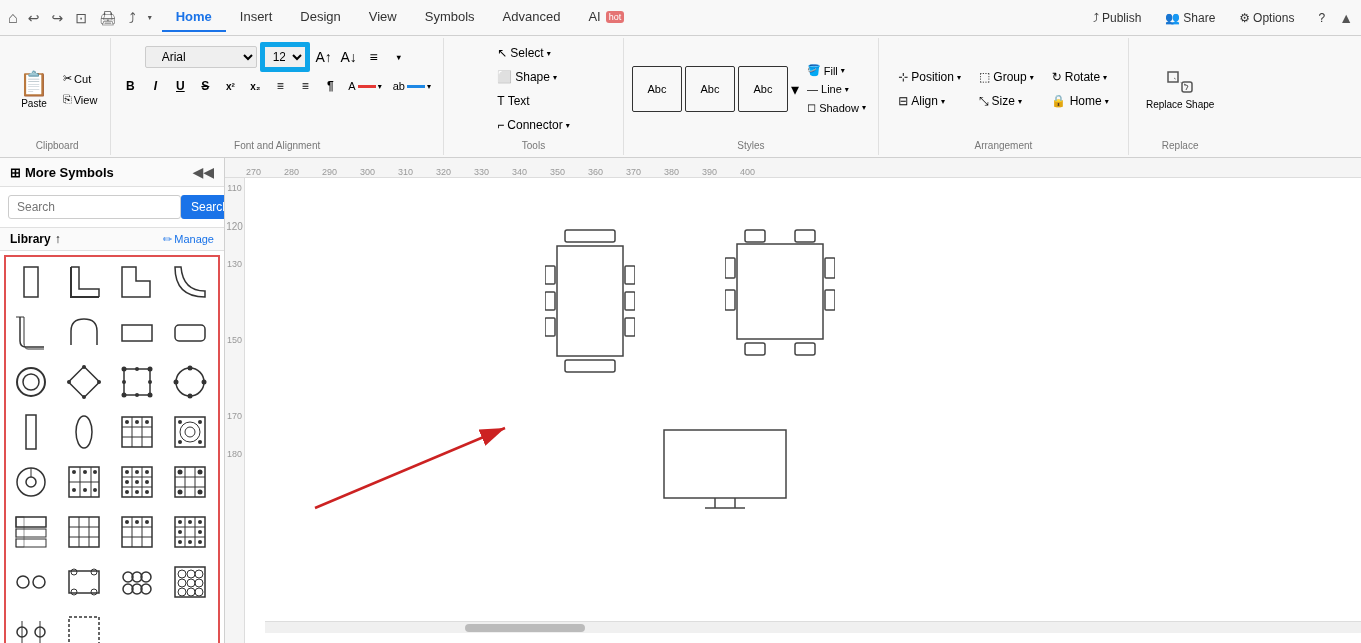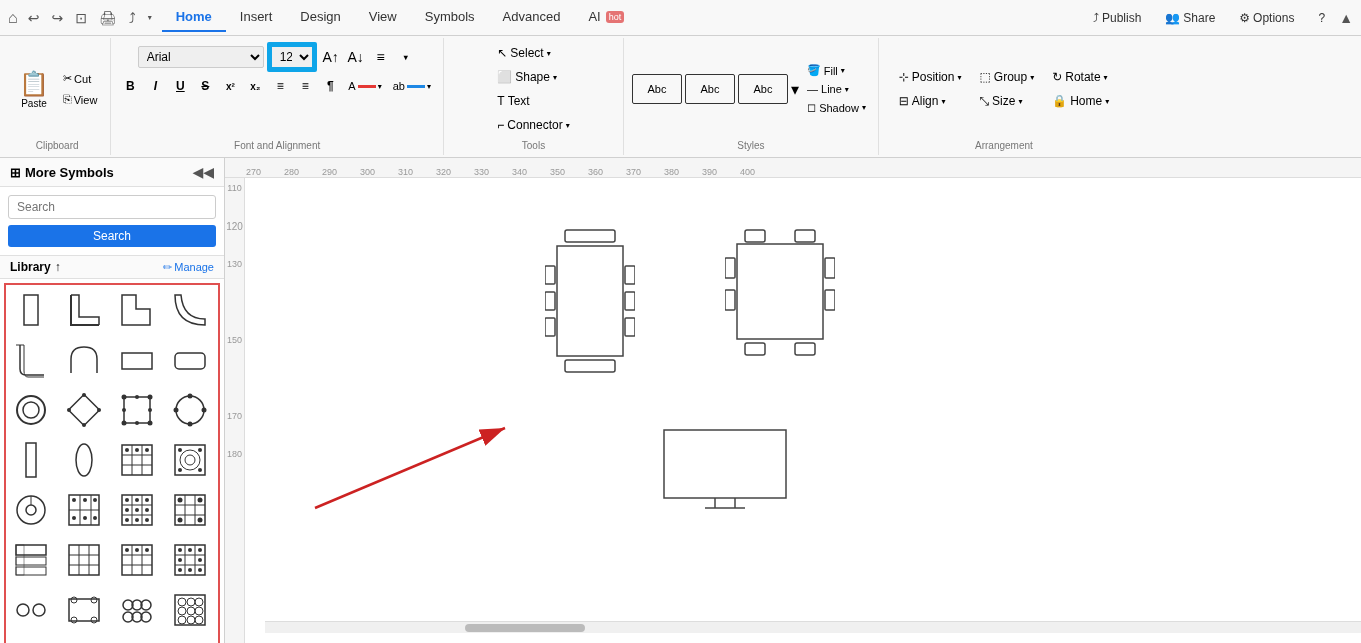--- a/index.html
+++ b/index.html
@@ -86,23 +86,23 @@
       white-space: nowrap;
     }
     .r-btn.large {
       flex-direction: column;
       padding: 4px 8px;
       font-size: 11px;
       min-width: 48px;
       align-items: center;
     }
     .font-select {
-      width: 126px;
+      width: 112px;
       font-size: 12px;
-      padding: 2px 4px;
+      padding: 2px 12px;
       border: 1px solid #ccc;
       border-radius: 2px;
     }
     .font-size-select {
       width: 50px;
       font-size: 12px;
       padding: 2px 4px;
       border: 5px solid #0ea5e9;
       border-radius: 2px;
     }
@@ -125,21 +125,21 @@
     
     .clipboard-btns { display: flex; align-items: center; gap: 2px; }
     .paste-btn { display: flex; flex-direction: column; align-items: center; font-size: 10px; padding: 3px 6px; cursor: pointer; border: 1px solid transparent; border-radius: 2px; }
     .paste-icon { font-size: 24px; }
     .small-btns { display: flex; flex-direction: column; gap: 2px; }
     .sm-btn { display: flex; align-items: center; gap: 2px; font-size: 11px; padding: 2px 4px; cursor: pointer; border: 1px solid transparent; border-radius: 2px; }
 
     
     .style-boxes { display: flex; gap: 3px; align-items: center; }
     .style-box {
-      width: 50px; height: 30px;
+      width: 50px; height: 46px;
       border: 1px solid #ccc;
       display: flex; align-items: center; justify-content: center;
       font-size: 11px;
       cursor: pointer;
       border-radius: 2px;
     }
 
     
     .main-layout {
       display: flex;
@@ -163,24 +163,22 @@
       border-bottom: 1px solid #e0e0e0;
       background: #fafafa;
     }
     .sidebar-title {
       display: flex; align-items: center; gap: 4px;
       font-weight: 600; font-size: 13px;
     }
     .sidebar-collapse { cursor: pointer; font-size: 14px; color: #555; }
     .sidebar-search {
       display: flex;
-      gap: 6px;
       padding: 8px;
       border-bottom: 1px solid #e0e0e0;
-      flex-direction: column;
     }
     .search-input {
       flex: 1;
       padding: 4px 8px;
       border: 1px solid #ccc;
       border-radius: 3px;
       font-size: 12px;
     }
     .search-btn {
       background: #1a73e8;
@@ -517,20 +515,36 @@
             <span>🔒</span>
             <span>Home</span>
             <span class="dd-arrow">▾</span>
           </div>
         </div>
       </div>
     </div>
     <div class="ribbon-section-label">Arrangement</div>
   </div>
 
+  <div class="ribbon-section" style="min-width:90px;">
+    <div class="ribbon-controls" style="justify-content:center;">
+      <div class="r-btn large">
+        <div class="replace-icon-area">
+          <svg width="28" height="28" viewBox="0 0 28 28">
+            <rect x="2" y="4" width="10" height="10" fill="none" stroke="#555" stroke-width="1.5"></rect>
+            <rect x="16" y="14" width="10" height="10" fill="none" stroke="#555" stroke-width="1.5" rx="2"></rect>
+            <path d="M8 10 L20 18" stroke="#777" stroke-width="1" stroke-dasharray="2,2"></path>
+            <path d="M18 16 L22 18 L20 22" fill="none" stroke="#555" stroke-width="1"></path>
+          </svg>
+        </div>
+        <span style="font-size:10px;text-align:center;line-height:1.2;">Replace Shape</span>
+      </div>
+    </div>
+    <div class="ribbon-section-label">Replace</div>
+  </div>
 
 </div>
 
 <div class="main-layout">
 
   <div class="sidebar">
     <div class="sidebar-header">
       <div class="sidebar-title">
         <span>⊞</span>
         <span>More Symbols</span>

